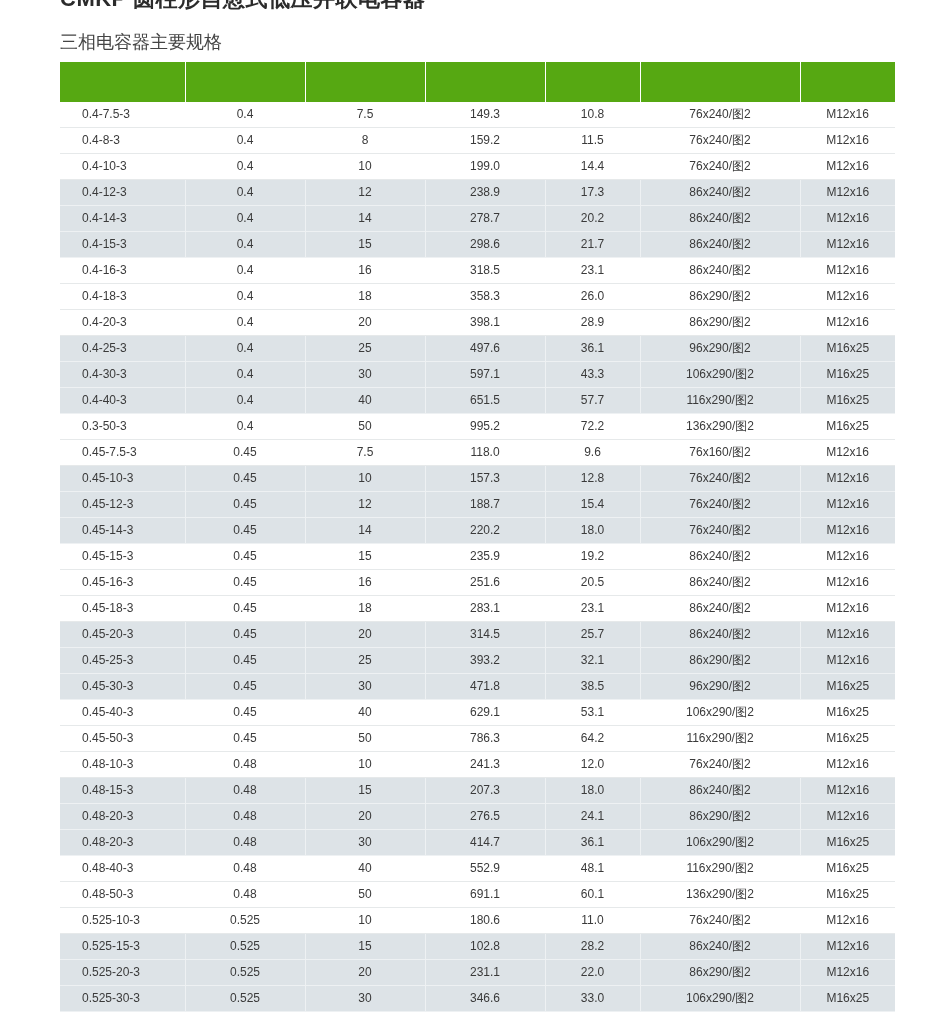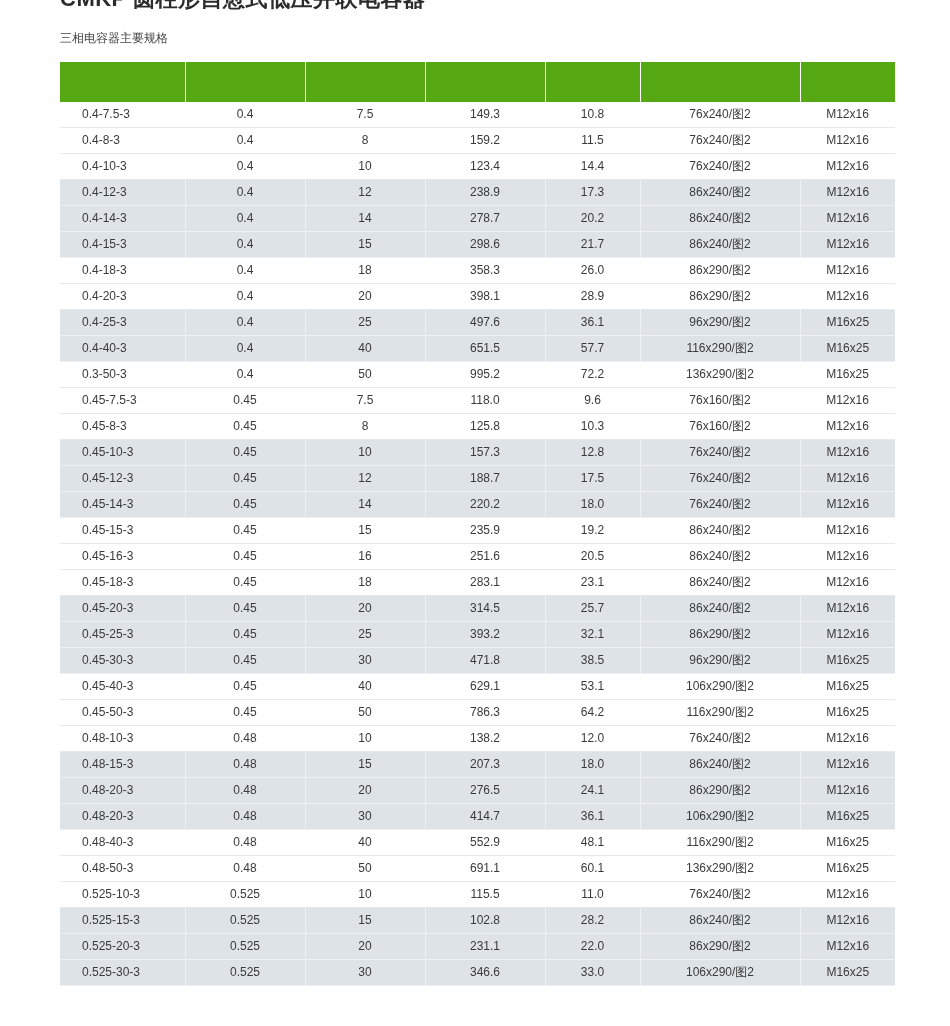--- a/index.html
+++ b/index.html
@@ -26,21 +26,21 @@
     font-size: 22px;
     font-weight: 600;
     color: #2b2b2b;
     letter-spacing: 0.5px;
     white-space: nowrap;
   }
   .sub-title {
     position: absolute;
     left: 60px;
     top: 30px;
-    font-size: 12px;
+    font-size: 18px;
     font-weight: 400;
     color: #444444;
     white-space: nowrap;
   }
   .spec-table-wrap {
     position: absolute;
     left: 60px;
     top: 62px;
     width: 835px;
   }
@@ -142,21 +142,21 @@
             <td>8</td>
             <td>159.2</td>
             <td>11.5</td>
             <td>76x240/图2</td>
             <td>M12x16</td>
           </tr>
           <tr class="plain">
             <td class="col-model">0.4-10-3</td>
             <td>0.4</td>
             <td>10</td>
-            <td>123.4</td>
+            <td>199.0</td>
             <td>14.4</td>
             <td>76x240/图2</td>
             <td>M12x16</td>
           </tr>
           <tr class="shaded">
             <td class="col-model">0.4-12-3</td>
             <td>0.4</td>
             <td>12</td>
             <td>238.9</td>
             <td>17.3</td>
@@ -171,20 +171,29 @@
             <td>20.2</td>
             <td>86x240/图2</td>
             <td>M12x16</td>
           </tr>
           <tr class="shaded">
             <td class="col-model">0.4-15-3</td>
             <td>0.4</td>
             <td>15</td>
             <td>298.6</td>
             <td>21.7</td>
+            <td>86x240/图2</td>
+            <td>M12x16</td>
+          </tr>
+          <tr class="plain">
+            <td class="col-model">0.4-16-3</td>
+            <td>0.4</td>
+            <td>16</td>
+            <td>318.5</td>
+            <td>23.1</td>
             <td>86x240/图2</td>
             <td>M12x16</td>
           </tr>
           <tr class="plain">
             <td class="col-model">0.4-18-3</td>
             <td>0.4</td>
             <td>18</td>
             <td>358.3</td>
             <td>26.0</td>
             <td>86x290/图2</td>
@@ -202,20 +211,29 @@
           <tr class="shaded">
             <td class="col-model">0.4-25-3</td>
             <td>0.4</td>
             <td>25</td>
             <td>497.6</td>
             <td>36.1</td>
             <td>96x290/图2</td>
             <td>M16x25</td>
           </tr>
           <tr class="shaded">
+            <td class="col-model">0.4-30-3</td>
+            <td>0.4</td>
+            <td>30</td>
+            <td>597.1</td>
+            <td>43.3</td>
+            <td>106x290/图2</td>
+            <td>M16x25</td>
+          </tr>
+          <tr class="shaded">
             <td class="col-model">0.4-40-3</td>
             <td>0.4</td>
             <td>40</td>
             <td>651.5</td>
             <td>57.7</td>
             <td>116x290/图2</td>
             <td>M16x25</td>
           </tr>
           <tr class="plain">
             <td class="col-model">0.3-50-3</td>
@@ -228,44 +246,35 @@
           </tr>
           <tr class="plain">
             <td class="col-model">0.45-7.5-3</td>
             <td>0.45</td>
             <td>7.5</td>
             <td>118.0</td>
             <td>9.6</td>
             <td>76x160/图2</td>
             <td>M12x16</td>
           </tr>
-          <tr class="plain">
-            <td class="col-model">0.45-8-3</td>
-            <td>0.45</td>
-            <td>8</td>
-            <td>125.8</td>
-            <td>10.3</td>
-            <td>76x160/图2</td>
-            <td>M12x16</td>
-          </tr>
           <tr class="shaded">
             <td class="col-model">0.45-10-3</td>
             <td>0.45</td>
             <td>10</td>
             <td>157.3</td>
             <td>12.8</td>
             <td>76x240/图2</td>
             <td>M12x16</td>
           </tr>
           <tr class="shaded">
             <td class="col-model">0.45-12-3</td>
             <td>0.45</td>
             <td>12</td>
             <td>188.7</td>
-            <td>17.5</td>
+            <td>15.4</td>
             <td>76x240/图2</td>
             <td>M12x16</td>
           </tr>
           <tr class="shaded">
             <td class="col-model">0.45-14-3</td>
             <td>0.45</td>
             <td>14</td>
             <td>220.2</td>
             <td>18.0</td>
             <td>76x240/图2</td>
@@ -340,21 +349,21 @@
             <td>50</td>
             <td>786.3</td>
             <td>64.2</td>
             <td>116x290/图2</td>
             <td>M16x25</td>
           </tr>
           <tr class="plain">
             <td class="col-model">0.48-10-3</td>
             <td>0.48</td>
             <td>10</td>
-            <td>138.2</td>
+            <td>241.3</td>
             <td>12.0</td>
             <td>76x240/图2</td>
             <td>M12x16</td>
           </tr>
           <tr class="shaded">
             <td class="col-model">0.48-15-3</td>
             <td>0.48</td>
             <td>15</td>
             <td>207.3</td>
             <td>18.0</td>
@@ -394,21 +403,21 @@
             <td>50</td>
             <td>691.1</td>
             <td>60.1</td>
             <td>136x290/图2</td>
             <td>M16x25</td>
           </tr>
           <tr class="plain">
             <td class="col-model">0.525-10-3</td>
             <td>0.525</td>
             <td>10</td>
-            <td>115.5</td>
+            <td>180.6</td>
             <td>11.0</td>
             <td>76x240/图2</td>
             <td>M12x16</td>
           </tr>
           <tr class="shaded">
             <td class="col-model">0.525-15-3</td>
             <td>0.525</td>
             <td>15</td>
             <td>102.8</td>
             <td>28.2</td>

